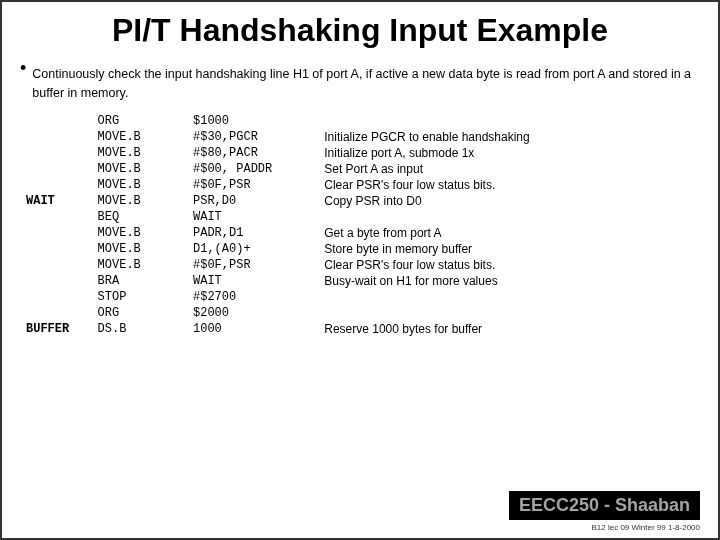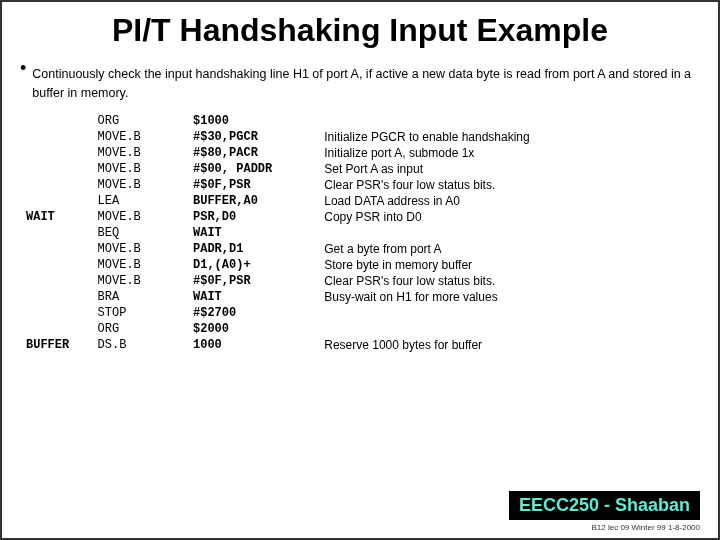--- a/index.html
+++ b/index.html
@@ -47,28 +47,28 @@
       font-size: 12px;
       font-family: 'Courier New', monospace;
     }
     .code-table td {
       padding: 1px 6px;
       vertical-align: top;
       white-space: nowrap;
     }
     .col-label { width: 60px; font-weight: bold; }
     .col-instr { width: 80px; }
-    .col-operand { width: 110px; font-weight: bold; }
+    .col-operand { width: 110px; }
     .col-comment { width: 320px; font-family: Arial, sans-serif; }
     .footer-box {
       position: absolute;
       bottom: 18px;
       right: 18px;
       background: #000;
-      color: #5eead4;
+      color: #a3a3a3;
       font-size: 18px;
       font-weight: bold;
       padding: 4px 10px;
       font-family: Arial, sans-serif;
     }
     .bottom-note {
       position: absolute;
       bottom: 6px;
       right: 18px;
       font-size: 8px;
@@ -110,26 +110,20 @@
           <td class="col-label"></td>
           <td class="col-instr">MOVE.B</td>
           <td class="col-operand">#$00, PADDR</td>
           <td class="col-comment">Set Port A as input</td>
         </tr>
         <tr>
           <td class="col-label"></td>
           <td class="col-instr">MOVE.B</td>
           <td class="col-operand">#$0F,PSR</td>
           <td class="col-comment">Clear PSR's four low status bits.</td>
-        </tr>
-        <tr>
-          <td class="col-label"></td>
-          <td class="col-instr">LEA</td>
-          <td class="col-operand">BUFFER,A0</td>
-          <td class="col-comment">Load DATA address in A0</td>
         </tr>
         <tr>
           <td class="col-label">WAIT</td>
           <td class="col-instr">MOVE.B</td>
           <td class="col-operand">PSR,D0</td>
           <td class="col-comment">Copy PSR into D0</td>
         </tr>
         <tr>
           <td class="col-label"></td>
           <td class="col-instr">BEQ</td>

